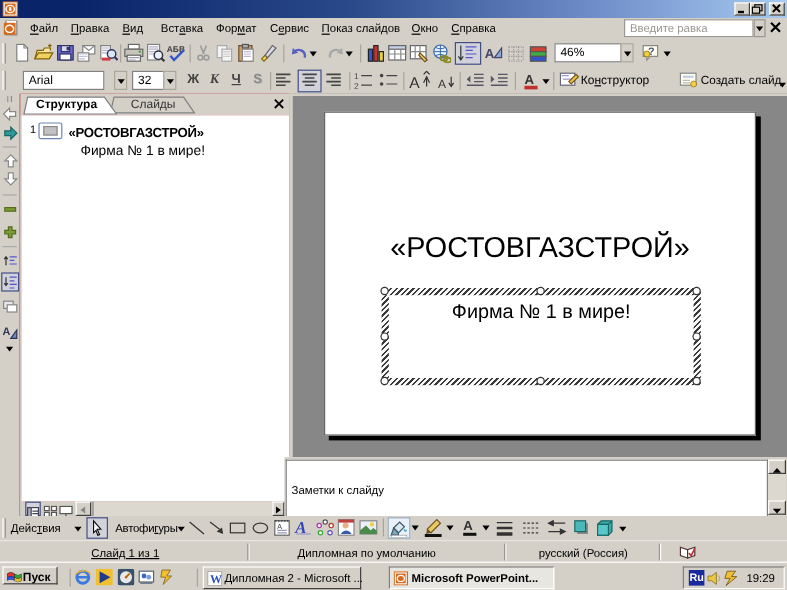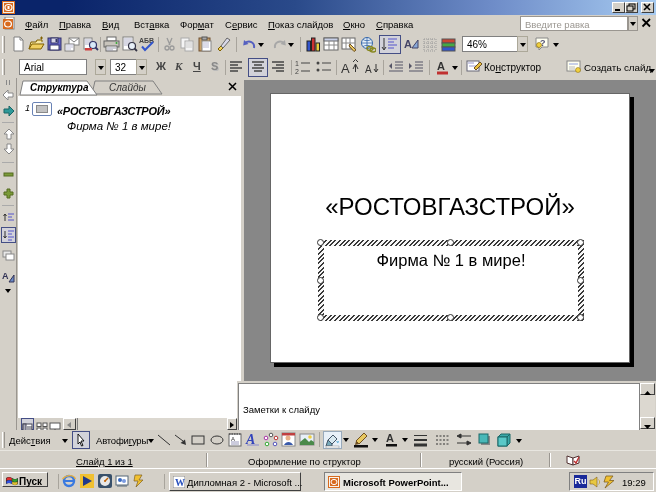--- a/index.html
+++ b/index.html
@@ -22,21 +22,21 @@
 .sep { position:absolute; width:1px; background:#a8a49c; }
 .ic { position:absolute; width:17px; height:17px; }
 .darr { position:absolute; width:0; height:0; border-left:3px solid transparent; border-right:3px solid transparent; border-top:4px solid #000; }
 .combo { position:absolute; background:#fff; border:1px solid #808080; font-size:10px; color:#000; }
 .cbtn { position:absolute; background:#D4D0C8; border:1px solid #aca899; }
 .selbtn { border:1px solid #444e85; background:#d2d2da; }
 
 #lstrip { left:0; top:78px; width:17px; height:352px; background:#D4D0C8; border-right:1px solid #9a9690; }
 .sico { position:absolute; left:2px; width:13px; height:13px; }
 
-#lpanel { left:17px; top:78px; width:224px; height:340px; background:#b91c1c;font-style:italic; }
+#lpanel { left:17px; top:78px; width:224px; height:340px; background:#b91c1c; }
 #tabsrow { position:absolute; left:0; top:0; width:224px; height:18px; background:#D4D0C8; }
 #outline { position:absolute; left:0; top:18px; width:224px; height:322px; background:#fff; border-left:1px solid #c8c4bc; }
 
 #lbottom { left:17px; top:418px; width:220px; height:12px; background:#D4D0C8; }
 .vbtn { position:absolute; top:0; width:13px; height:12px; }
 
 #workspace { left:241px; top:78px; width:415px; height:303px; background:#878787; border-left:3px solid #D4D0C8; border-top:2px solid #D4D0C8; }
 #slide { position:absolute; left:26px; top:13px; width:360px; height:270px; background:#fff;
   border:1px solid #666; box-shadow:4px 4px 0 #000; }
 #slidetitle { position:absolute; left:0; top:100px; width:358px; text-align:center;
@@ -541,21 +541,21 @@
           <path d="M2 5 L5 2 L14 2 L14 11 L11 14 L2 14 Z" fill="#3aa8a8" stroke="#1a6868"></path>
           <path d="M2 5 L11 5 L11 14 M11 5 L14 2" fill="none" stroke="#1a6868"></path>
           <rect x="2" y="5" width="9" height="9" fill="#5ac8c8" stroke="#1a6868"></rect>
         </svg>
       <div class="darr" style="left:516px;top:9px;"></div>
     </div>
   </div>
 
   <div id="statusbar" class="abs">
     <span class="abs" style="left:76px;top:5px;text-decoration:underline;">Слайд 1 из 1</span>
-    <span class="abs" style="left:248px;top:5px;">Оформление по структор</span>
+    <span class="abs" style="left:248px;top:5px;">Дипломная по умолчанию</span>
     <span class="abs" style="left:449px;top:5px;">русский (Россия)</span>
     <div class="stsep" style="left:206px;"></div>
     <div class="stsep" style="left:420px;"></div>
     <div class="stsep" style="left:549px;"></div>
     <svg class="abs" style="left:566px;top:3px" width="15" height="12">
       <path d="M1 2 L7 4 L7 11 L1 9 Z" fill="#fff" stroke="#503030"></path>
       <path d="M13 2 L7 4 L7 11 L13 9 Z" fill="#fff" stroke="#503030"></path>
       <path d="M8 7 L10 9 L13 3" stroke="#c03030" stroke-width="1.4" fill="none"></path>
     </svg>
   </div>

